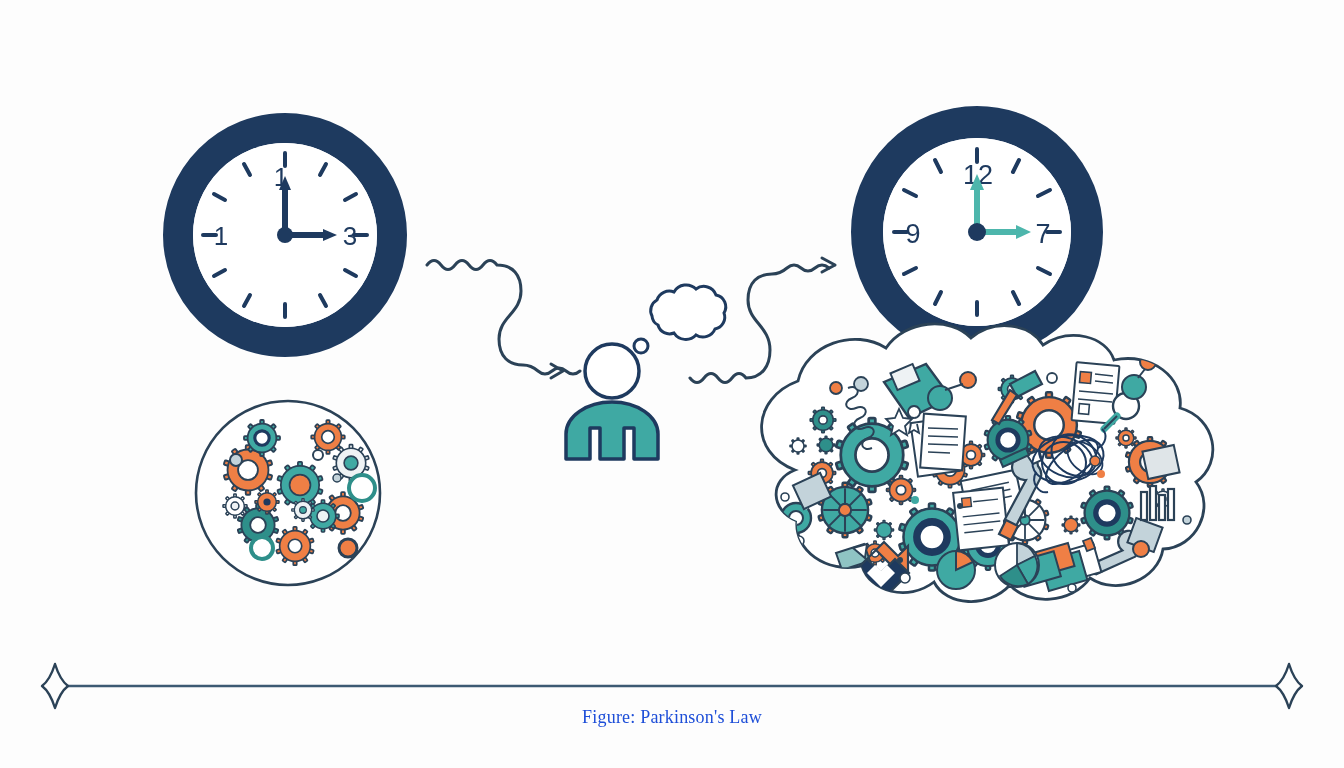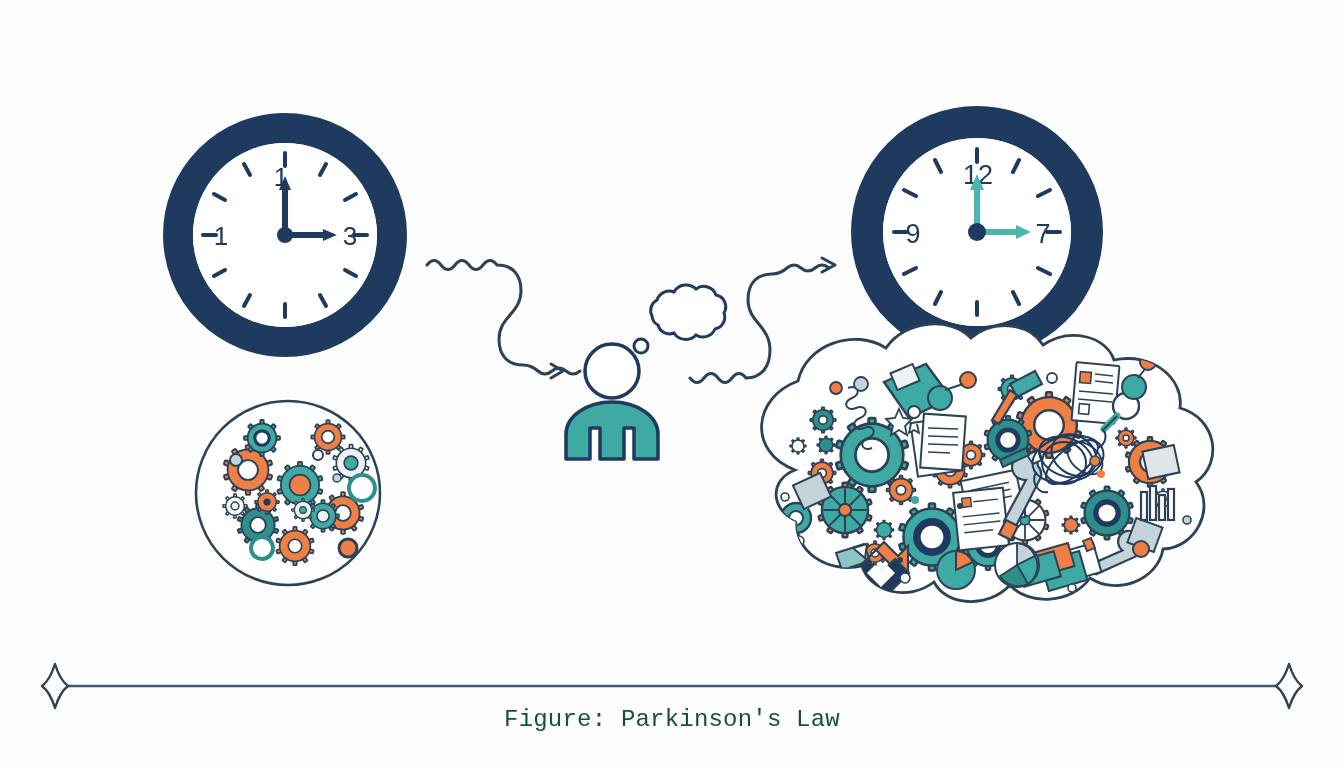--- a/index.html
+++ b/index.html
@@ -16,23 +16,23 @@
     width: 1344px;
     height: 768px;
     background: #fdfdfd;
   }
   #scene { position: absolute; inset: 0; }
   .caption-text {
     position: absolute;
     left: 0; right: 0;
     top: 708px;
     text-align: center;
-    font-family: Liberation Mono, monospace;
-    font-size: 24px;
-    color: #14532d;
+    font-family: Liberation Serif, serif;
+    font-size: 18px;
+    color: #1d4ed8;
     letter-spacing: 0.2px;
     line-height: 1;
   }
 </style>
 </head>
 <body>
 
 <div id="figure-root">
 
   <svg id="scene" viewBox="0 0 1344 768" width="1344" height="768" xmlns="http://www.w3.org/2000/svg">

